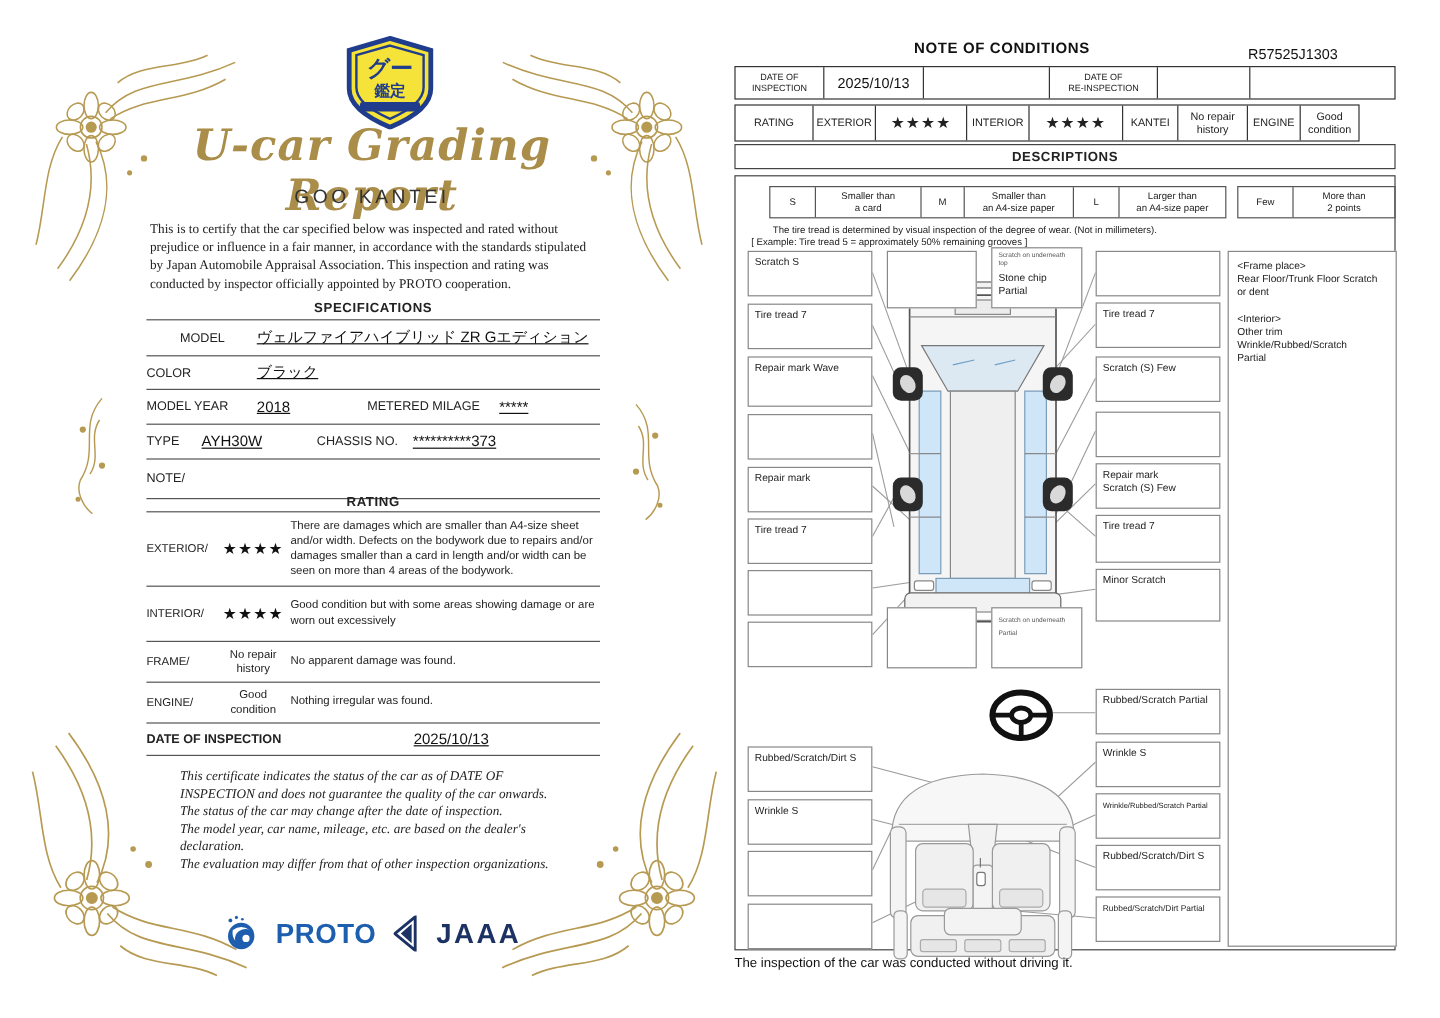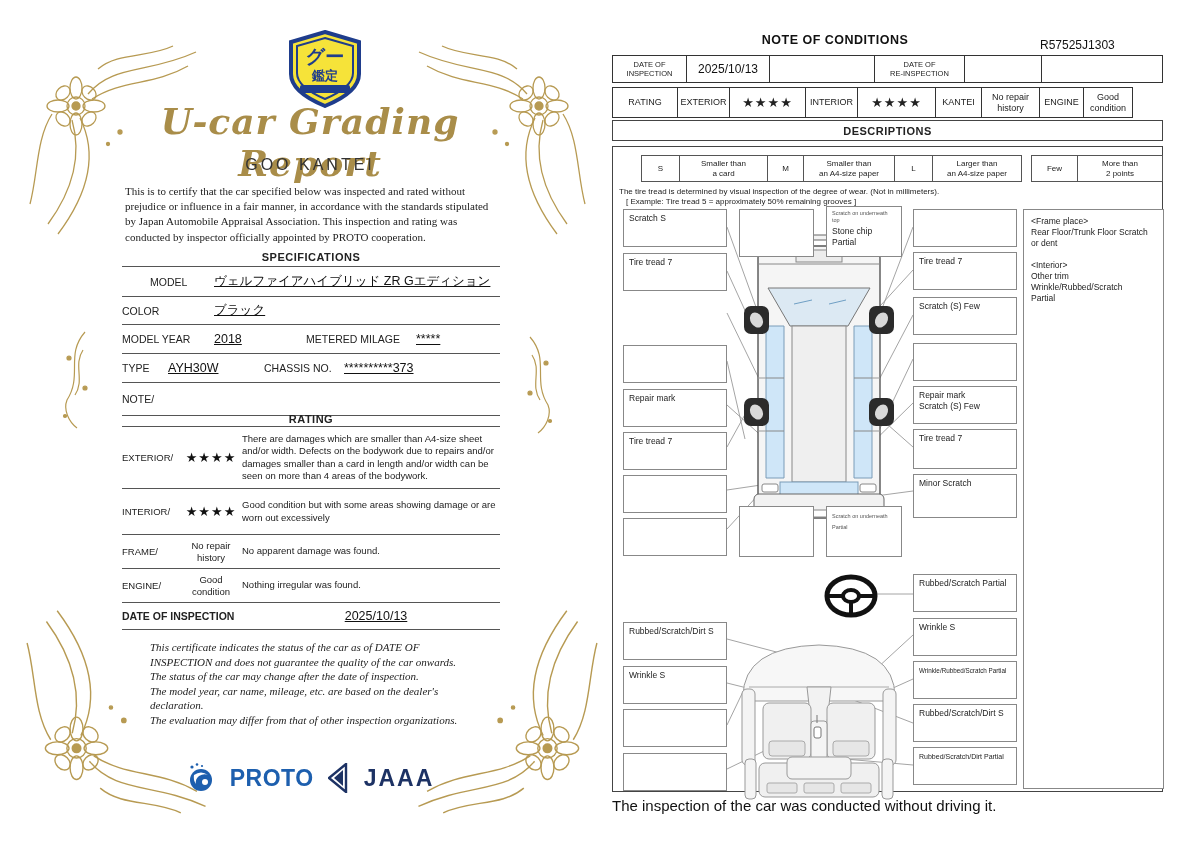--- a/index.html
+++ b/index.html
@@ -44,21 +44,21 @@
   .legend{display:flex;border:1px solid #555;box-sizing:border-box;}
   .lg-cell{border-left:1px solid #555;display:flex;align-items:center;justify-content:center;
            font-size:8px;line-height:1.2;text-align:center;box-sizing:border-box;}
   .lg-cell:first-child{border-left:none;}
   .note8{font-size:8px;color:#222;line-height:1.3;}
   .lbox{position:absolute;border:1px solid #888;background:#fff;box-sizing:border-box;
         font-size:8.5px;padding:3px 5px;color:#222;line-height:1.3;}
   .lbox-tiny{font-size:5.5px;color:#555;line-height:1.25;}
   .lbox .main{font-size:8.5px;color:#222;margin-top:2px;}
   .small-inline{font-size:6.3px;}
-  .footnote{font-size:15px;color:#111;}
+  .footnote{font-size:11px;color:#111;}
   svg{display:block;}
 </style>
 </head>
 <body>
 
 <div id="canvas">
 
   <svg class="abs" style="left:28px;top:44px" width="175" height="200" viewBox="0 0 175 200">
     <g fill="none" stroke="#b79a52" stroke-width="1.3">
       <circle cx="48" cy="62" r="9"></circle>
@@ -305,21 +305,21 @@
       <div class="lg-cell" style="width:38px">L</div>
       <div class="lg-cell pre" style="width:89px">Larger than
 an A4-size paper</div>
     </div>
     <div class="legend abs" style="left:418px;top:8px;height:27px">
       <div class="lg-cell" style="width:45px">Few</div>
       <div class="lg-cell pre" style="width:85px">More than
 2 points</div>
     </div>
 
-    <div class="abs note8" style="left:6px;top:40px;width:520px">The tire tread is determined by visual inspection of the degree of wear. (Not in millimeters).</div>
+    <div class="abs note8" style="left:31px;top:40px;width:520px">The tire tread is determined by visual inspection of the degree of wear. (Not in millimeters).</div>
     <div class="abs note8" style="left:13px;top:50px;width:520px">[ Example: Tire tread 5 = approximately 50% remaining grooves ]</div>
 
     <svg class="abs" style="left:0;top:0;pointer-events:none" width="551" height="646" viewBox="0 0 551 646">
       <g stroke="#9a9a9a" stroke-width="0.9" fill="none">
         <line x1="114" y1="80" x2="152" y2="185"></line>
         <line x1="114" y1="124" x2="135" y2="170"></line>
         <line x1="114" y1="166" x2="150" y2="240"></line>
         <line x1="114" y1="214" x2="132" y2="292"></line>
         <line x1="114" y1="258" x2="163" y2="302"></line>
         <line x1="114" y1="300" x2="135" y2="262"></line>
@@ -405,20 +405,21 @@
       <rect x="153" y="122" width="11" height="40" rx="4" fill="#f4f4f4" stroke="#999"></rect>
       <rect x="30" y="126" width="120" height="34" rx="6" fill="#f0f0f0" stroke="#999"></rect>
       <rect x="58" y="120" width="64" height="22" rx="5" fill="#f3f3f3" stroke="#999"></rect>
       <rect x="38" y="146" width="30" height="10" rx="2" fill="#e6e6e6" stroke="#aaa"></rect>
       <rect x="75" y="146" width="30" height="10" rx="2" fill="#e6e6e6" stroke="#aaa"></rect>
       <rect x="112" y="146" width="30" height="10" rx="2" fill="#e6e6e6" stroke="#aaa"></rect>
     </svg>
 
     <div class="lbox" style="left:10px;top:62px;width:104px;height:38px"><span>Scratch S</span></div>
     <div class="lbox" style="left:10px;top:106px;width:104px;height:38px"><span>Tire tread 7</span></div>
+    <div class="lbox" style="left:10px;top:150px;width:104px;height:42px"><span>Repair mark Wave</span></div>
     <div class="lbox" style="left:10px;top:198px;width:104px;height:38px"><span></span></div>
     <div class="lbox" style="left:10px;top:242px;width:104px;height:38px"><span>Repair mark</span></div>
     <div class="lbox" style="left:10px;top:285px;width:104px;height:38px"><span>Tire tread 7</span></div>
     <div class="lbox" style="left:10px;top:328px;width:104px;height:38px"><span></span></div>
     <div class="lbox" style="left:10px;top:371px;width:104px;height:38px"><span></span></div>
 
     <div class="lbox" style="left:126px;top:62px;width:75px;height:48px"></div>
     <div class="lbox" style="left:213px;top:59px;width:76px;height:51px">
       <div class="lbox-tiny pre">Scratch on underneath
 top</div>

